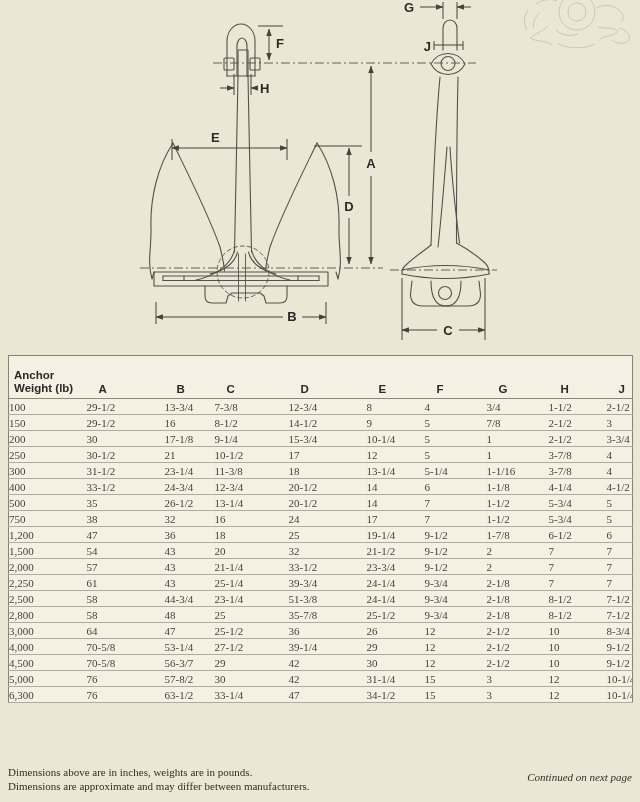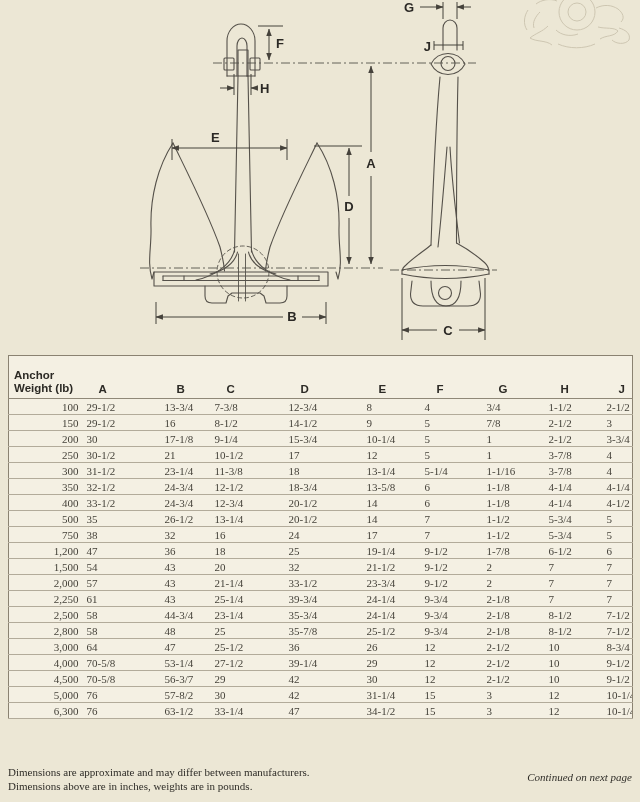--- a/index.html
+++ b/index.html
@@ -35,21 +35,21 @@
     margin-top:46px;
   }
   .spec-table thead th.wcol{
     padding-left:5px;line-height:13px;
   }
   .spec-table tbody td{
     height:15px;font-size:11px;line-height:14px;color:#45423a;
     text-align:left;padding-left:8px;
   }
   .spec-table tbody td.wcol{
-    text-align:right;padding-left:0;
+    text-align:left;padding-left:0;
   }
   .page-footer{
     position:absolute;top:766px;left:8px;width:626px;
     display:flex;justify-content:space-between;align-items:flex-start;
   }
   .footnotes{font-size:11px;line-height:13.5px;color:#2f2d28;}
   .continued{
     font-size:11px;font-style:italic;color:#2f2d28;margin-top:5px;padding-right:2px;
   }
 </style>
@@ -273,32 +273,20 @@
         <td>23-1/4</td>
         <td>11-3/8</td>
         <td>18</td>
         <td>13-1/4</td>
         <td>5-1/4</td>
         <td>1-1/16</td>
         <td>3-7/8</td>
         <td>4</td>
       </tr>
       <tr>
-        <td class="wcol">350</td>
-        <td>32-1/2</td>
-        <td>24-3/4</td>
-        <td>12-1/2</td>
-        <td>18-3/4</td>
-        <td>13-5/8</td>
-        <td>6</td>
-        <td>1-1/8</td>
-        <td>4-1/4</td>
-        <td>4-1/4</td>
-      </tr>
-      <tr>
         <td class="wcol">400</td>
         <td>33-1/2</td>
         <td>24-3/4</td>
         <td>12-3/4</td>
         <td>20-1/2</td>
         <td>14</td>
         <td>6</td>
         <td>1-1/8</td>
         <td>4-1/4</td>
         <td>4-1/2</td>
@@ -373,21 +361,21 @@
         <td>9-3/4</td>
         <td>2-1/8</td>
         <td>7</td>
         <td>7</td>
       </tr>
       <tr>
         <td class="wcol">2,500</td>
         <td>58</td>
         <td>44-3/4</td>
         <td>23-1/4</td>
-        <td>35-3/4</td>
+        <td>51-3/8</td>
         <td>24-1/4</td>
         <td>9-3/4</td>
         <td>2-1/8</td>
         <td>8-1/2</td>
         <td>7-1/2</td>
       </tr>
       <tr>
         <td class="wcol">2,800</td>
         <td>58</td>
         <td>48</td>
@@ -457,17 +445,17 @@
         <td>15</td>
         <td>3</td>
         <td>12</td>
         <td>10-1/4</td>
       </tr>
     </tbody>
 </table>
 
 <div class="page-footer">
   <div class="footnotes">
+    <div>Dimensions above are in inches, weights are in pounds.</div>
     <div>Dimensions are approximate and may differ between manufacturers.</div>
-    <div>Dimensions above are in inches, weights are in pounds.</div>
   </div>
   <div class="continued">Continued on next page</div>
 </div>
 
 </body></html>

